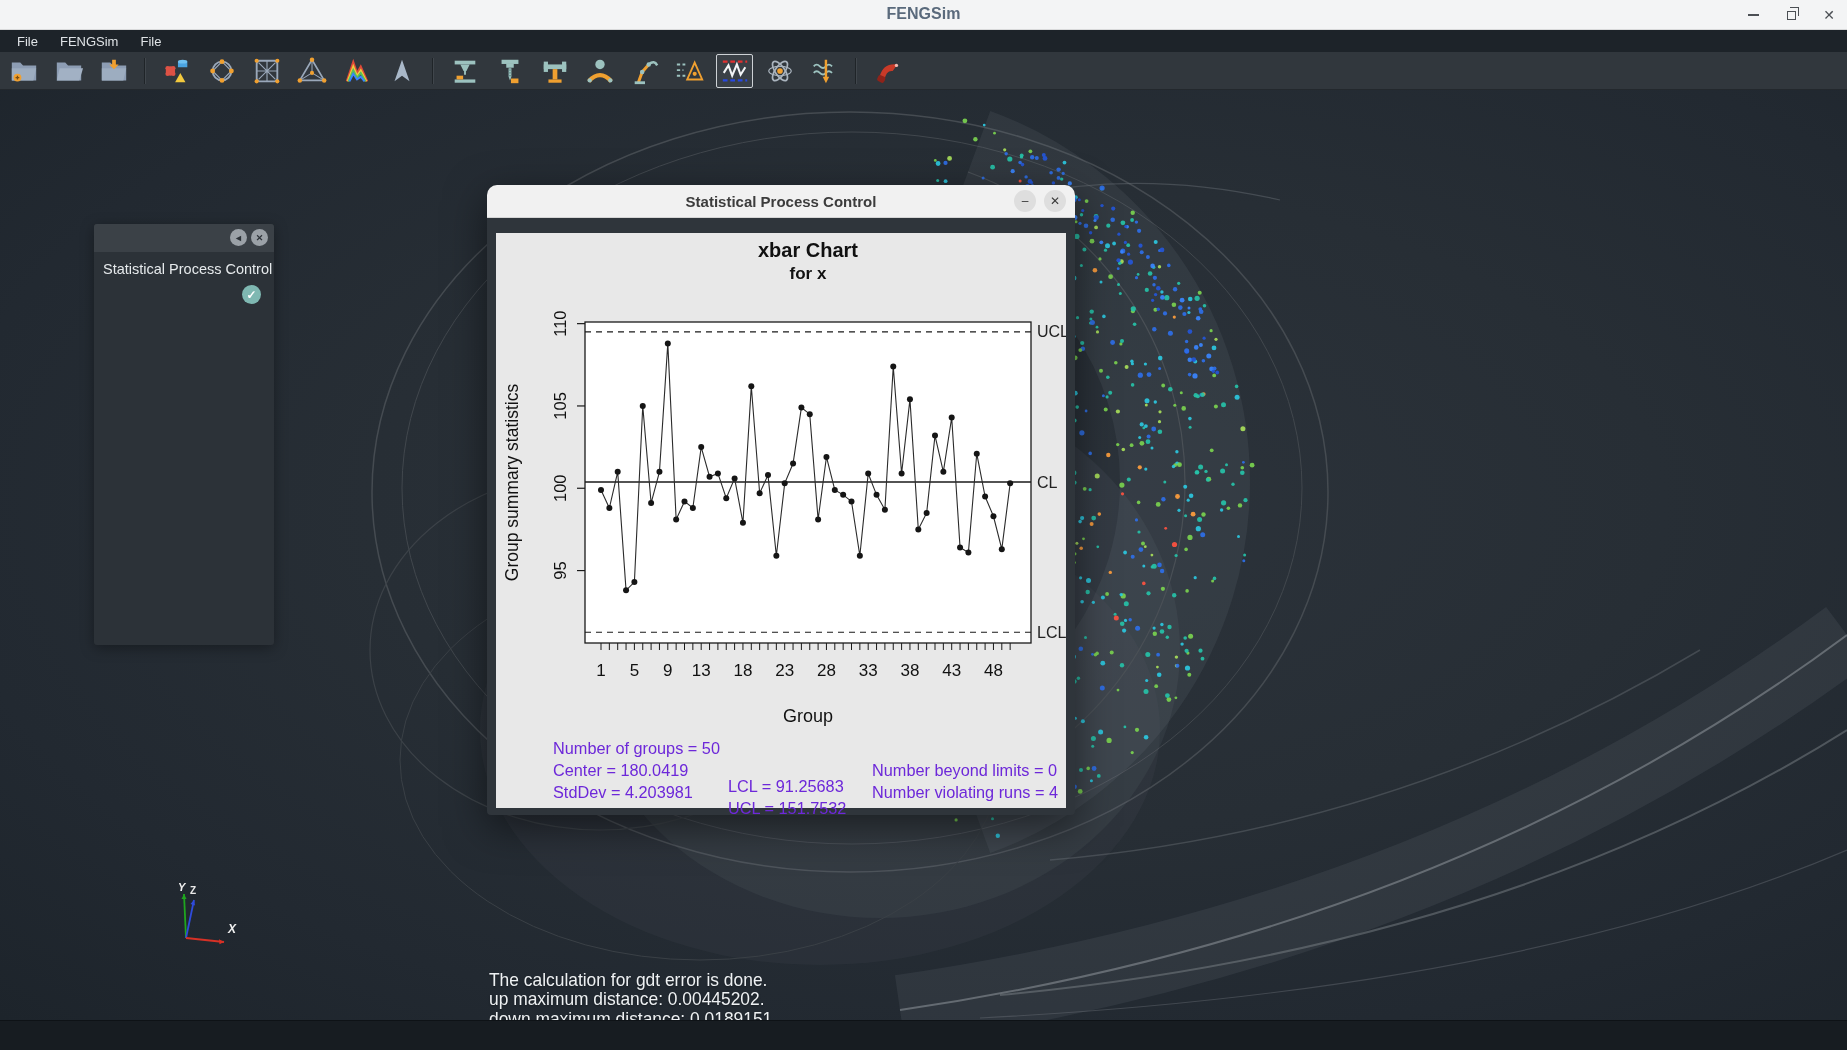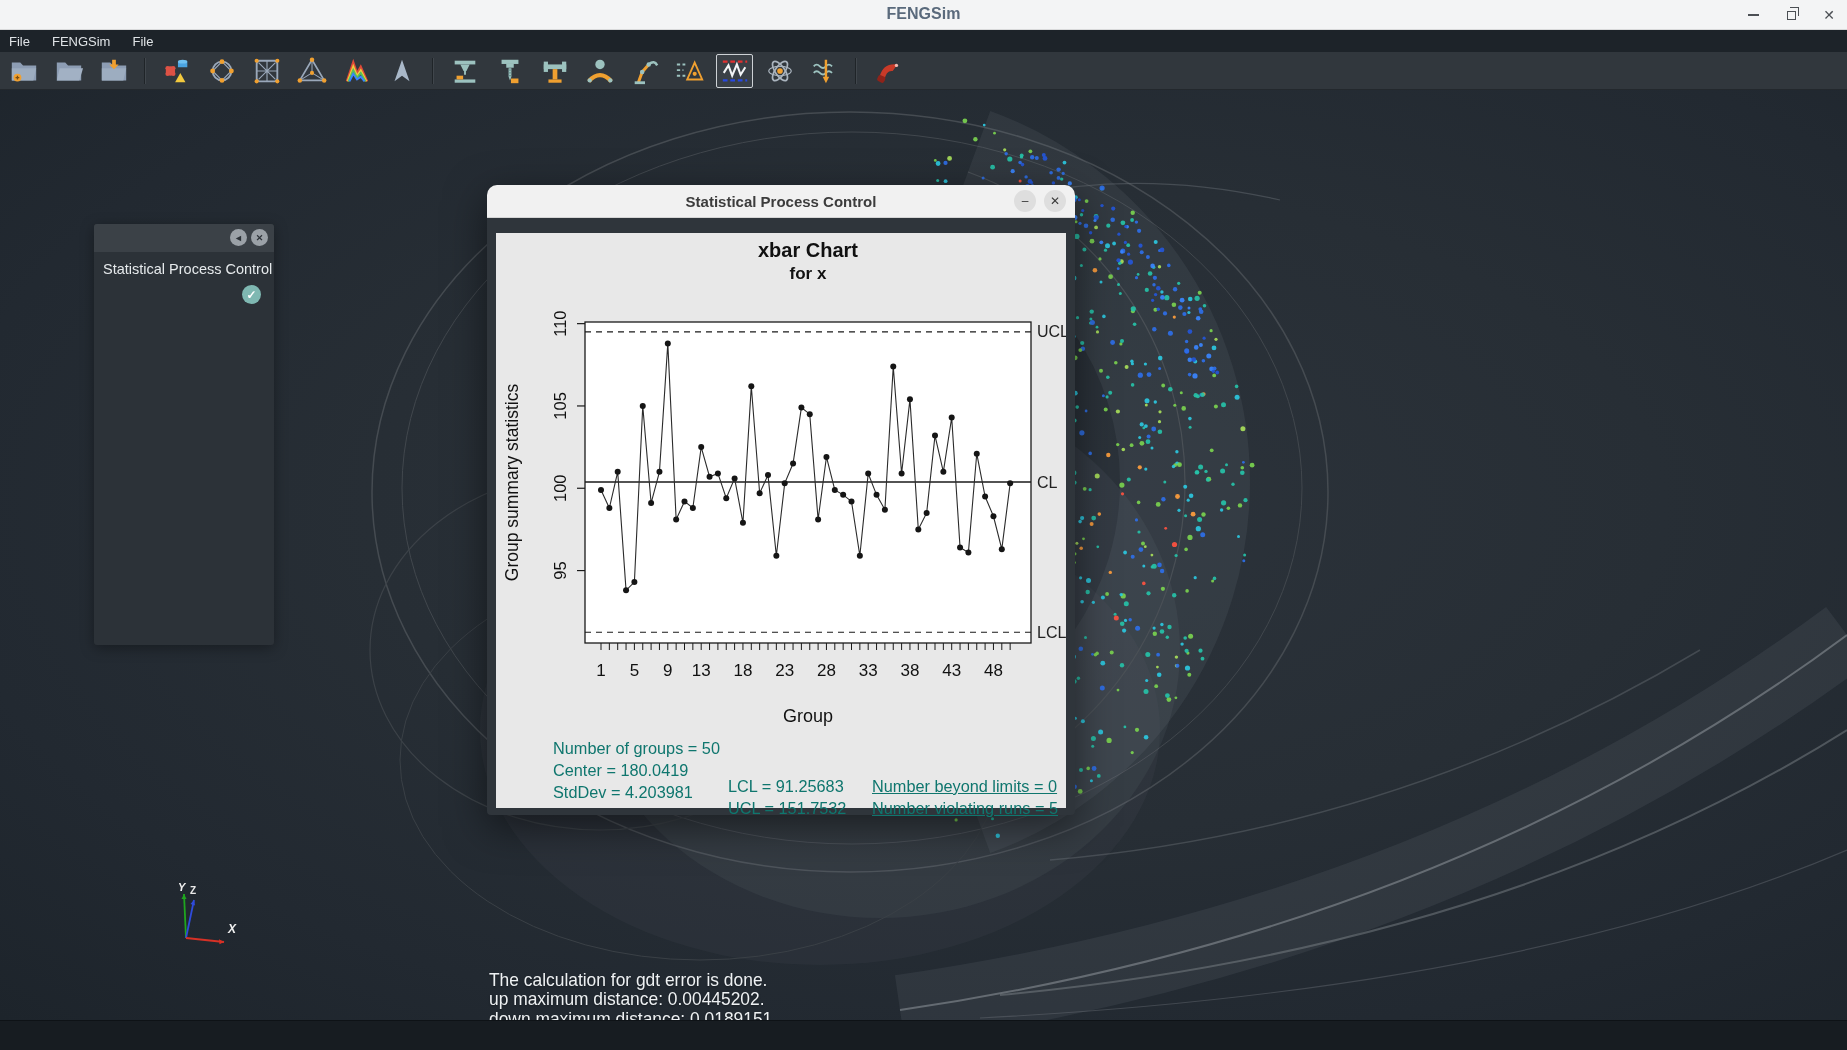--- a/index.html
+++ b/index.html
@@ -9,21 +9,21 @@
   #titlebar { position:absolute; left:0; top:0; width:1847px; height:30px; background:#f3f4f5; border-bottom:1px solid #d8d9da; }
   #titlebar .title { position:absolute; left:0; right:0; top:5px; text-align:center; font-size:16px; font-weight:bold; color:#5a6a7c; }
   .win-controls { position:absolute; right:10px; top:0; height:30px; display:flex; align-items:center; gap:22px; }
   .win-btn { width:16px; height:16px; display:flex; align-items:center; justify-content:center; color:#4b4f54; cursor:default; }
   .min-glyph { width:11px; height:2px; background:#4b4f54; }
   .restore-glyph { width:9px; height:9px; border:1.4px solid #4b4f54; position:relative; }
   .restore-glyph:after { content:""; position:absolute; left:2px; top:-5px; width:8px; height:8px; border-top:1.4px solid #4b4f54; border-right:1.4px solid #4b4f54; }
   .close-glyph { font-size:14px; line-height:14px; color:#4b4f54; }
 
   
-  #menubar { position:absolute; left:0; top:30px; width:1847px; height:22px; background:#1d2329; display:flex; align-items:center; gap:4px; }
+  #menubar { position:absolute; left:0; top:30px; width:1847px; height:22px; background:#1d2329; display:flex; align-items:center; padding-left:8px; gap:4px; }
   .menu-item { color:#dfe3e6; font-size:13px; padding:2px 9px; }
 
   
   #toolbar { position:absolute; left:0; top:52px; width:1847px; height:38px; background:#31373d; border-bottom:1px solid #23282d; display:flex; align-items:center; padding-left:5px; gap:8px; }
   .tool { width:37px; height:34px; display:flex; align-items:center; justify-content:center; border:1px solid transparent; border-radius:2px; }
   .tool.selected { border:1px solid #cdd1d5; background:#3a4046; }
   .tsep { width:2px; height:26px; background:#1f2428; border-right:1px solid #40464c; margin:0 4px; }
 
   
   #viewport { position:absolute; left:0; top:90px; width:1847px; height:930px;
@@ -40,24 +40,24 @@
   #task-item { position:absolute; left:9px; top:37px; color:#e6eaec; font-size:14.5px; white-space:nowrap; }
   #task-check { position:absolute; right:13px; top:61px; width:19px; height:19px; border-radius:50%; background:#7fb8b2; color:#fff; font-size:12px; font-weight:bold; display:flex; align-items:center; justify-content:center; }
 
   
   #dialog { position:absolute; left:487px; top:185px; width:588px; height:630px; background:#2f353b; border-radius:10px 10px 4px 4px; box-shadow:0 12px 40px rgba(0,0,0,.5); }
   #dialog-titlebar { position:absolute; left:0; top:0; right:0; height:33px; background:#f1f1f1; border-radius:10px 10px 0 0; border-bottom:1px solid #d5d5d5; }
   #dialog-titlebar .dtitle { position:absolute; left:0; right:0; top:8px; text-align:center; font-size:15px; font-weight:bold; color:#3c3c3c; }
   .dlg-btns { position:absolute; right:9px; top:5px; display:flex; gap:8px; }
   .dlg-btn { width:22px; height:22px; border-radius:50%; background:#dedede; color:#3a3a3a; font-size:12px; display:flex; align-items:center; justify-content:center; }
   #chart-panel { position:absolute; left:9px; top:48px; width:570px; height:575px; background:#e8e8e8; }
-  #chart-stats { position:absolute; left:57px; top:506px; font-size:16.3px; color:#0f766e; }
+  #chart-stats { position:absolute; left:57px; top:506px; font-size:16.3px; color:#6d28d9; }
   #chart-stats .srow { position:relative; height:22px; white-space:nowrap; }
   #chart-stats .c2 { position:absolute; left:175px; top:16px; }
-  #chart-stats .c3 { position:absolute; left:319px; top:16px;text-decoration:underline; }
+  #chart-stats .c3 { position:absolute; left:319px; top:0; }
 
   
   #statusbar { position:absolute; left:0; top:1020px; width:1847px; height:30px; background:#171c21; border-top:1px solid #0e1216; }
 </style>
 </head>
 <body>
 
 <div id="titlebar">
   <span class="title">FENGSim</span>
   <div class="win-controls">
@@ -1100,19 +1100,19 @@
     <div id="chart-stats">
       <div class="srow"><span>Number of groups = 50</span></div>
       <div class="srow">
         <span>Center = 180.0419</span>
         <span class="c2">LCL = 91.25683</span>
         <span class="c3">Number beyond limits = 0</span>
       </div>
       <div class="srow">
         <span>StdDev = 4.203981</span>
         <span class="c2">UCL = 151.7532</span>
-        <span class="c3">Number violating runs = 5</span>
+        <span class="c3">Number violating runs = 4</span>
       </div>
     </div>
   </div>
 </div>
 
 <div id="statusbar"></div>
 
 </body></html>

